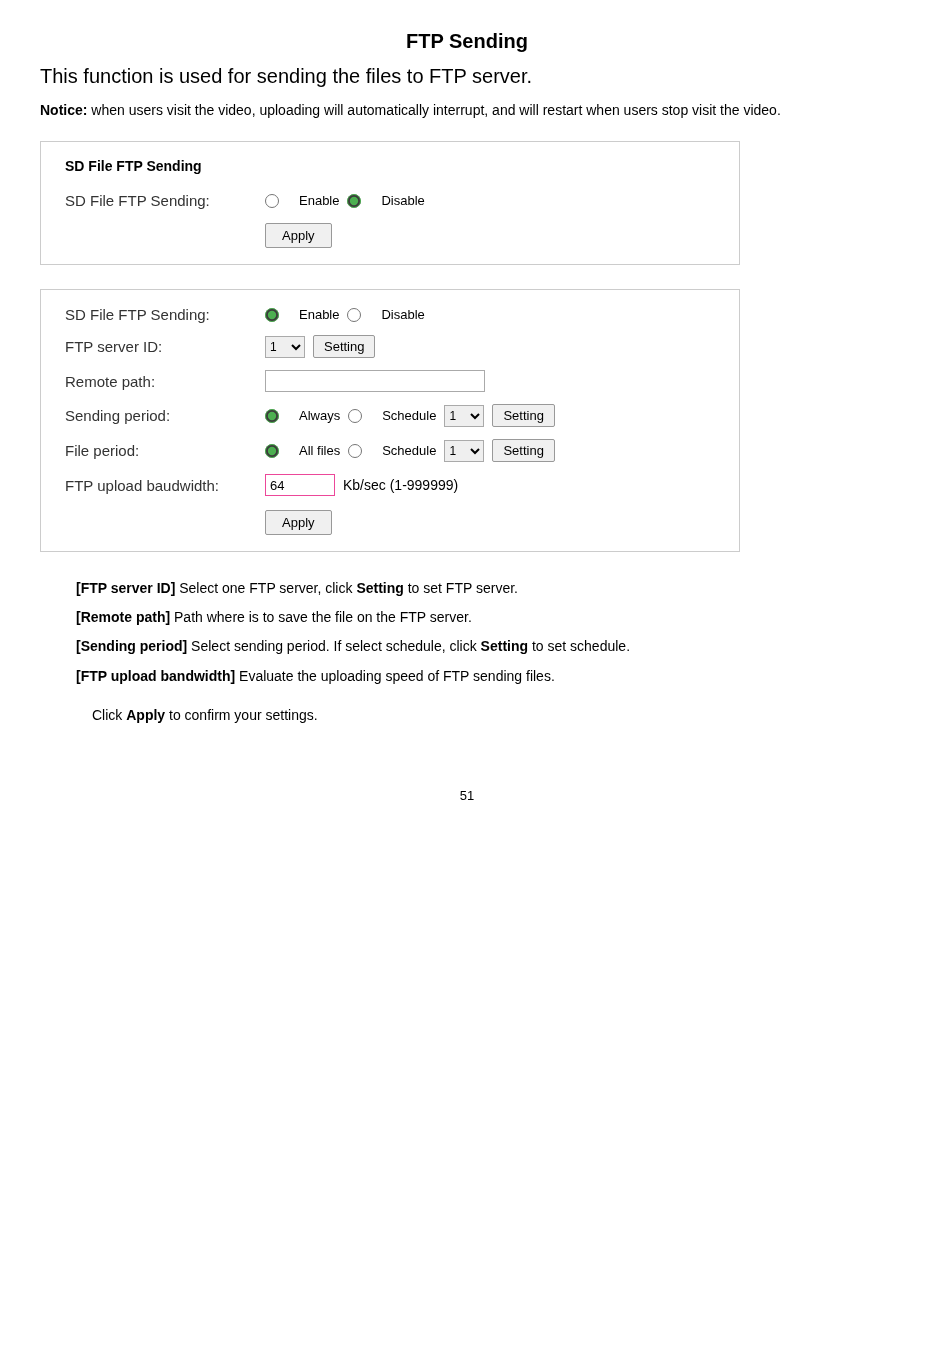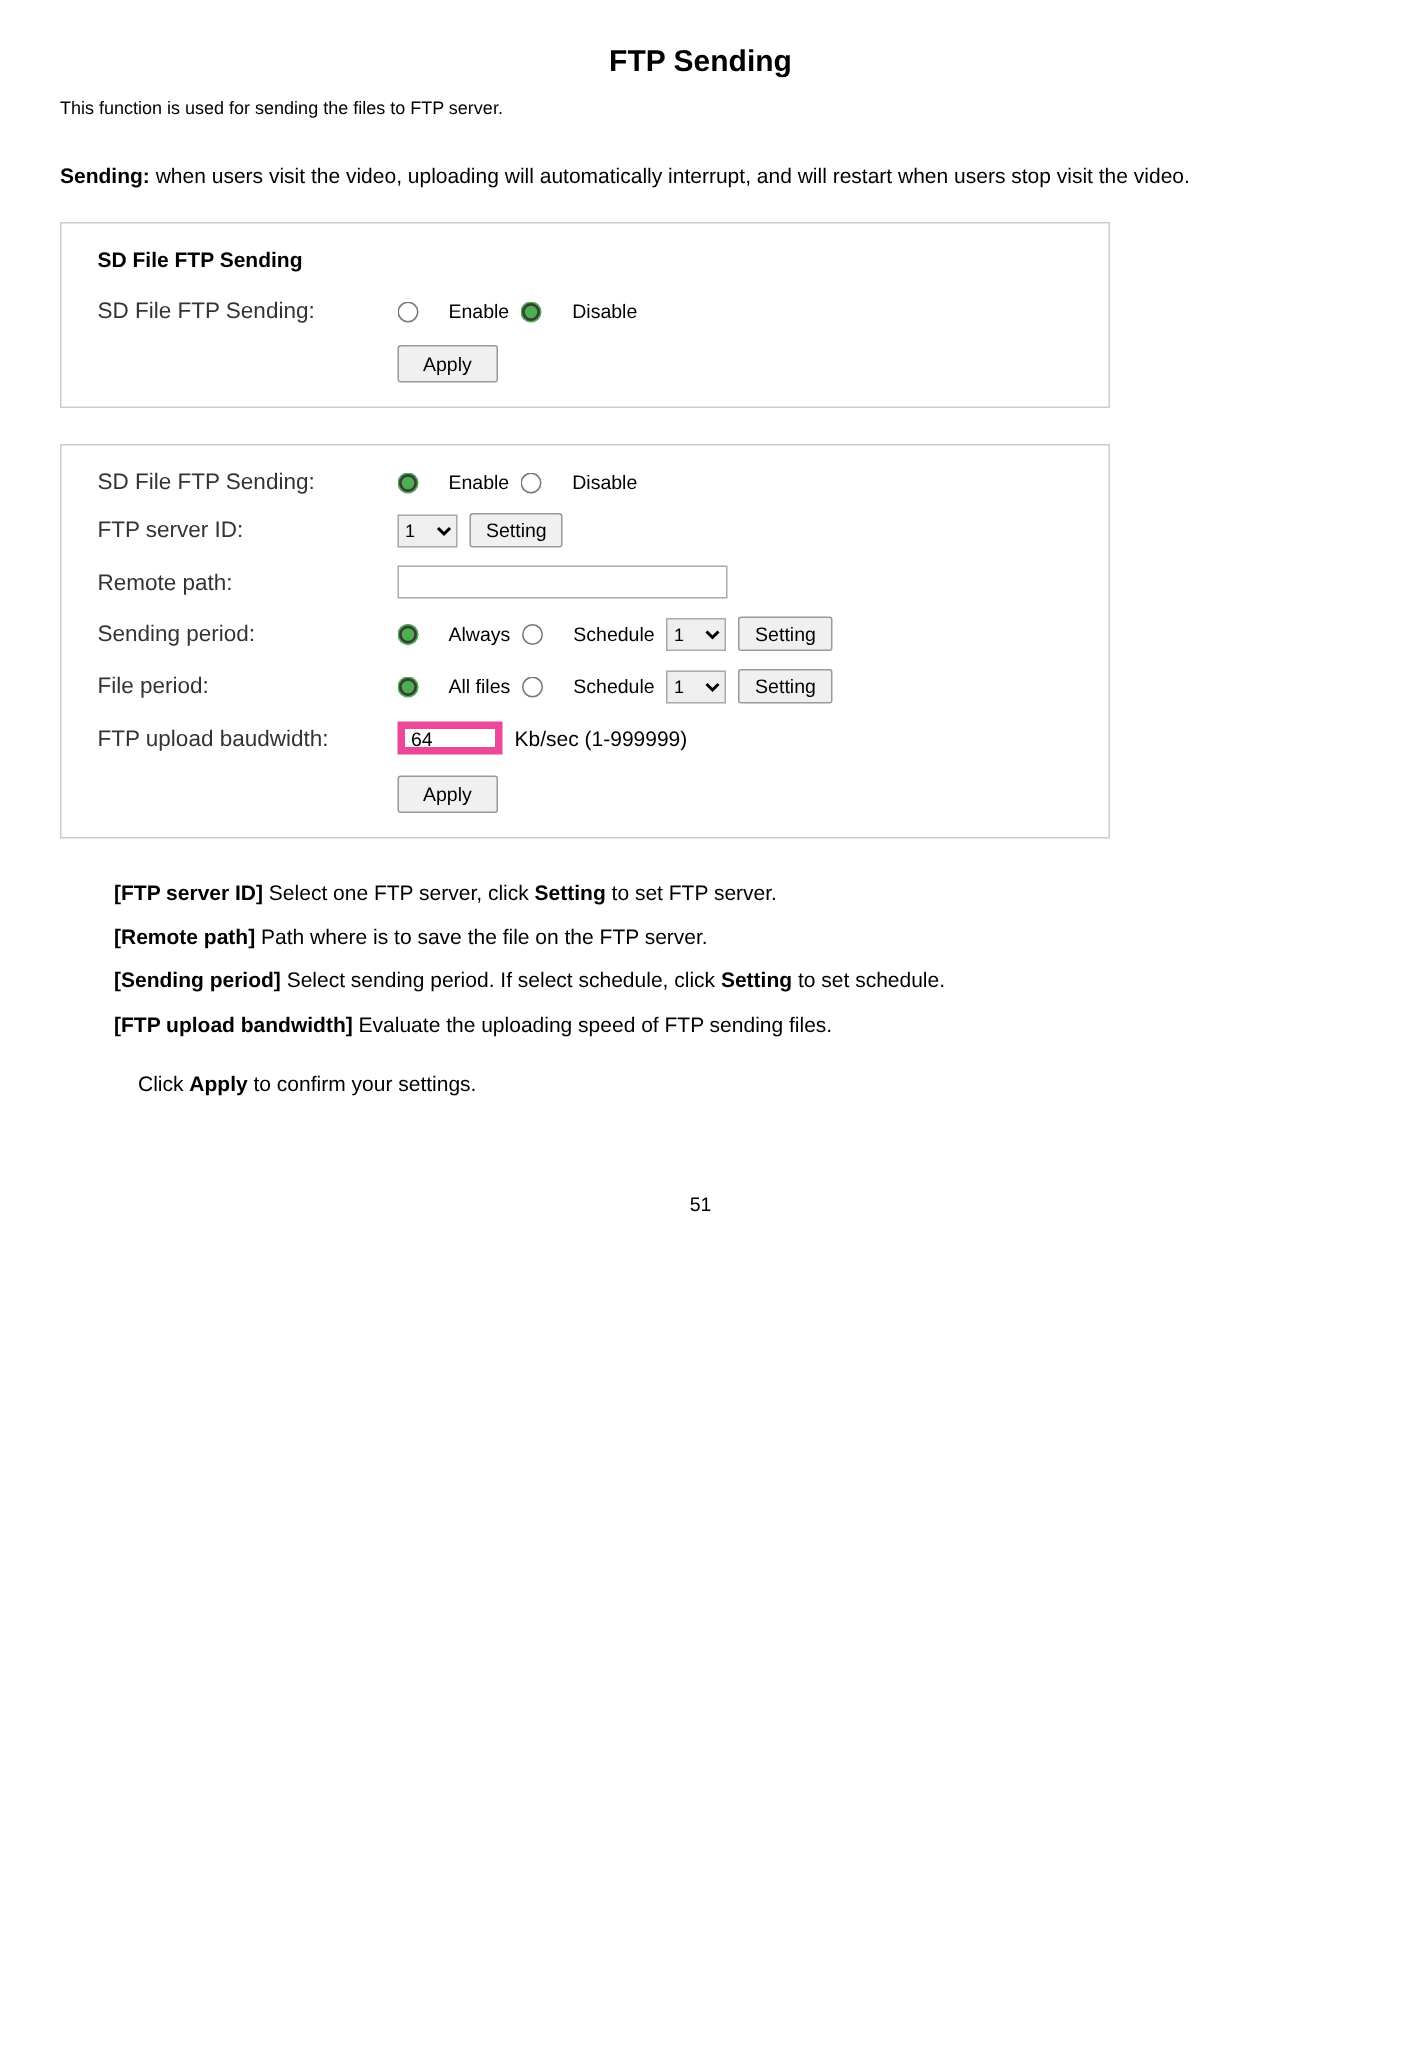--- a/index.html
+++ b/index.html
@@ -12,22 +12,22 @@
       width: 934px;
       min-height: 1367px;
     }
     h1 {
       font-size: 20px;
       font-weight: bold;
       margin-bottom: 12px;
       text-align: center;
     }
     .intro {
-      margin-bottom: 28px;
-      font-size: 12px;
+      margin-bottom: 12px;
+      font-size: 20px;
     }
     .notice {
       margin-bottom: 20px;
       font-size: 14px;
       line-height: 1.5;
     }
     .notice b { font-weight: bold; }
 
     .section-box {
       border: 1px solid #ccc;
@@ -100,21 +100,21 @@
     input.text-input {
       width: 220px;
       height: 22px;
       border: 1px solid #aaa;
       font-size: 13px;
       padding: 2px 4px;
     }
     input.bandwidth-input {
       width: 70px;
       height: 22px;
-      border: 5px solid #ec4899;
+      border: 1px solid #ec4899;
       font-size: 13px;
       padding: 2px 4px;
     }
     .description-section {
       margin-top: 10px;
       font-size: 14px;
       line-height: 1.8;
       width: 860px;
     }
     .description-section p {
@@ -133,21 +133,21 @@
     }
   </style>
 </head>
 <body>
 
 <h1>FTP Sending</h1>
 
 <p class="intro">This function is used for sending the files to FTP server.</p>
 
 <p class="notice">
-  <b>Sending:</b>
+  <b>Notice:</b>
   <span> when users visit the video, uploading will automatically interrupt, and will restart when users stop visit the video.</span>
 </p>
 
 <div class="section-box">
   <div class="section-title">SD File FTP Sending</div>
 
   <div class="form-row">
     <div class="form-label">SD File FTP Sending:</div>
     <div class="form-control">
       <div class="radio-group">

